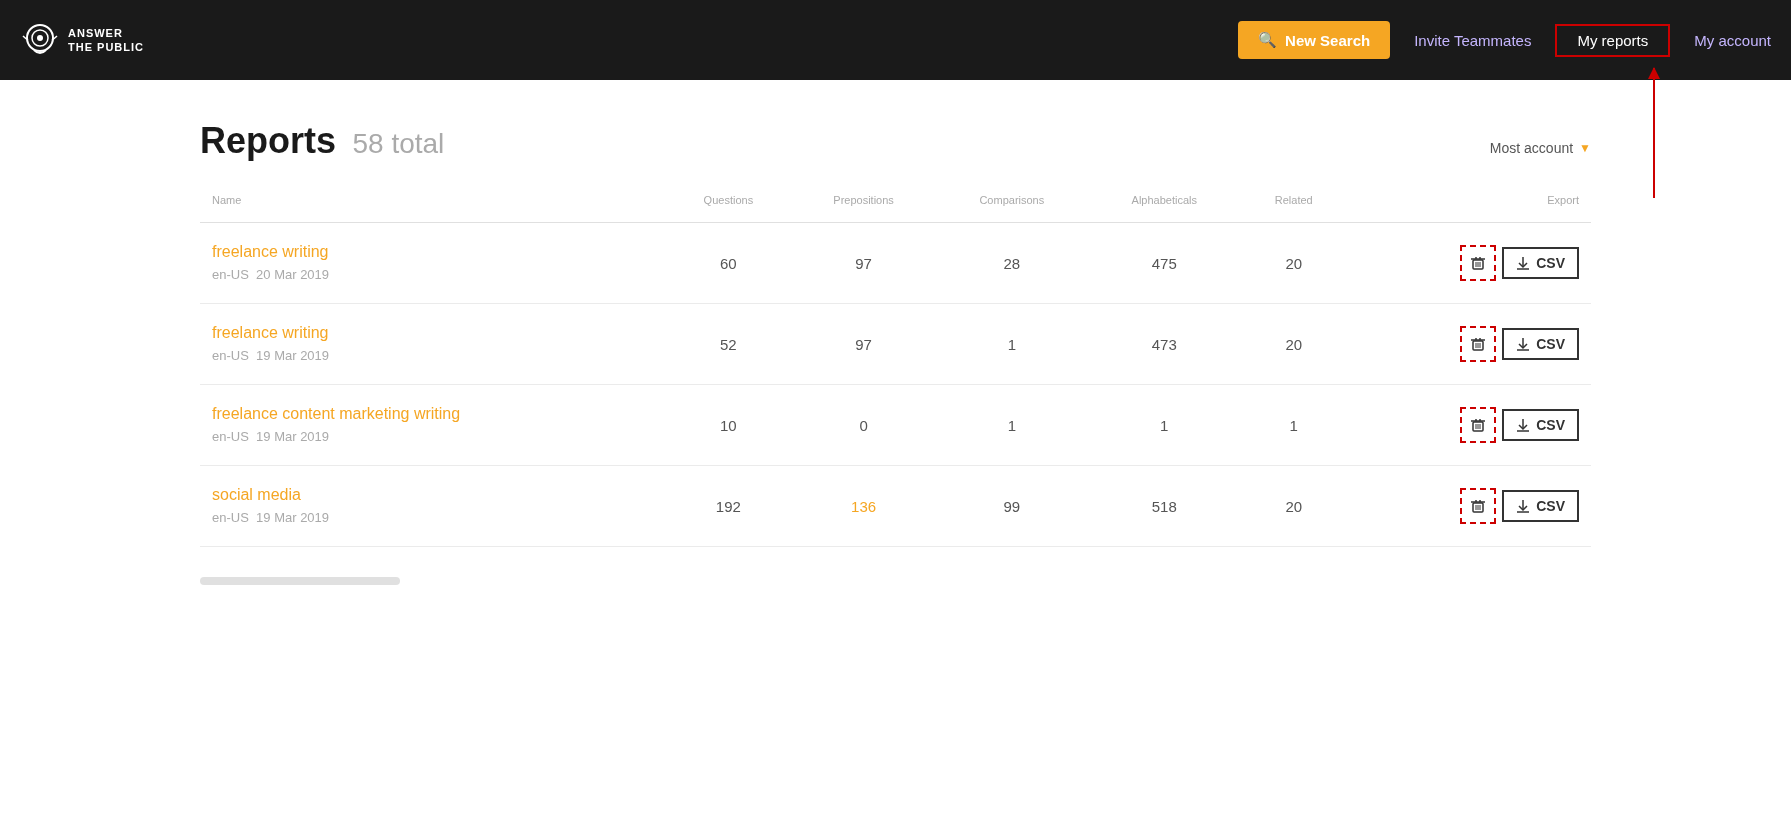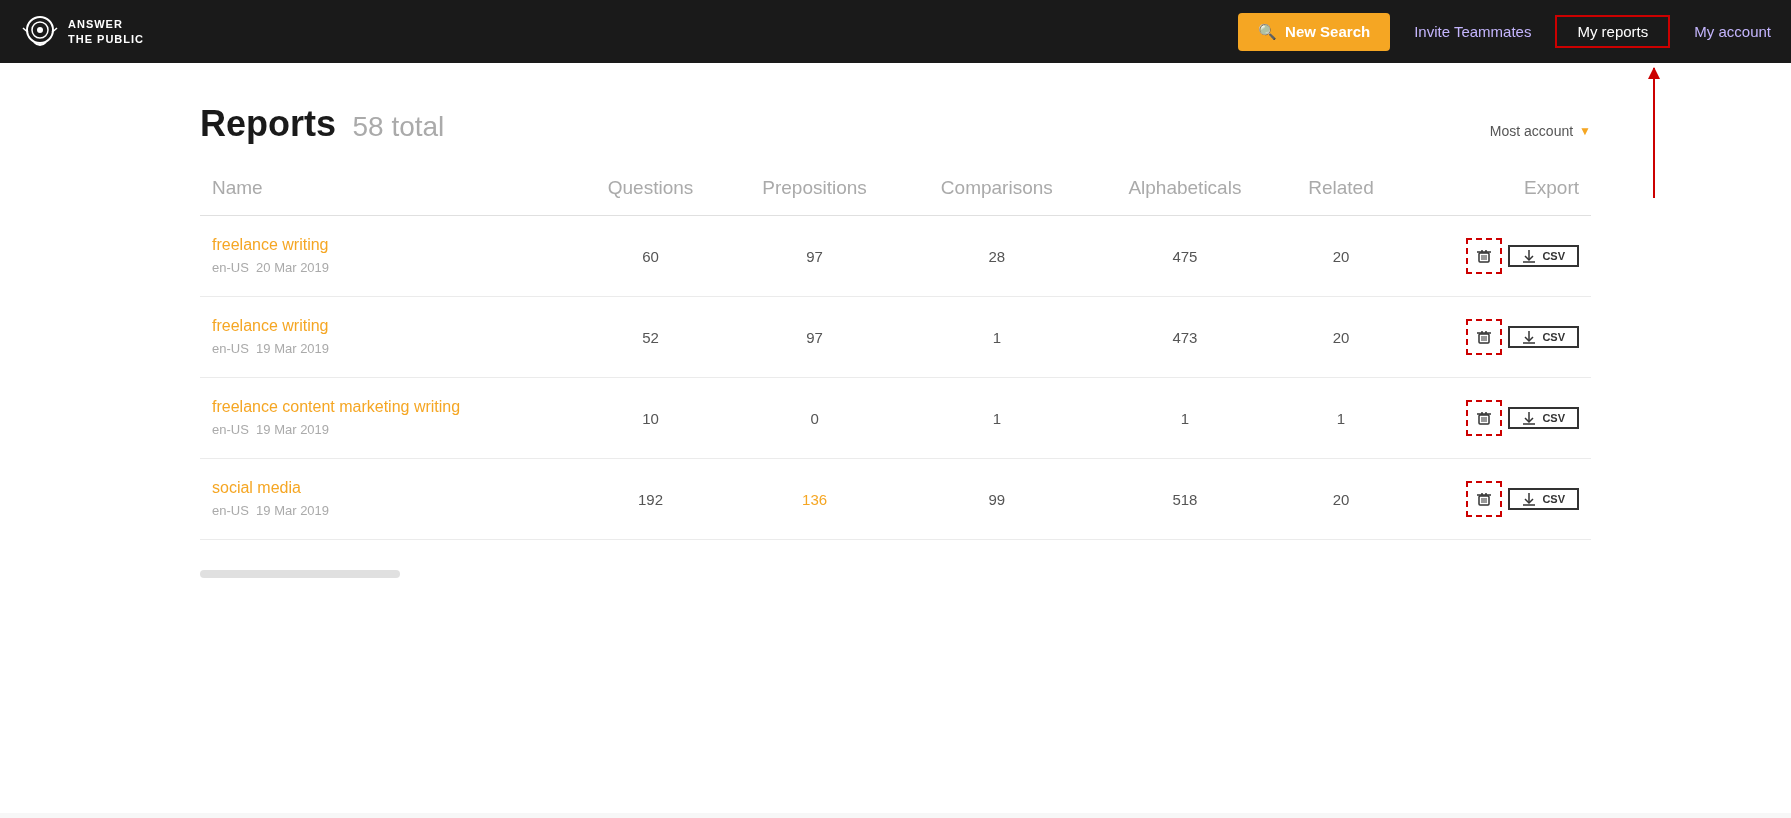--- a/index.html
+++ b/index.html
@@ -1,21 +1,21 @@
 <!DOCTYPE html>
 <html><head>
   <meta charset="utf-8">
   <style>
     * { box-sizing: border-box; margin: 0; padding: 0; }
     body { font-family: -apple-system, BlinkMacSystemFont, 'Segoe UI', Arial, sans-serif; background: #f7f7f7; min-height: 818px; }
 
     
     .header {
       background: #1a1a1a;
-      height: 63px;
+      height: 80px;
       display: flex;
       align-items: center;
       padding: 0 20px;
       position: relative;
     }
     .logo-area {
       display: flex;
       align-items: center;
       gap: 8px;
     }
@@ -112,21 +112,21 @@
       color: #f5a623;
     }
 
     
     .reports-table {
       width: 100%;
       border-collapse: collapse;
     }
     .reports-table thead tr th {
       color: #aaa;
-      font-size: 19px;
+      font-size: 11px;
       font-weight: 400;
       text-align: left;
       padding: 8px 12px 16px 12px;
       border-bottom: 1px solid #e0e0e0;
     }
     .reports-table thead tr th.num-col {
       text-align: center;
     }
     .reports-table thead tr th.export-col {
       text-align: right;
@@ -172,29 +172,29 @@
       border: 2px dashed #cc0000;
       background: white;
       cursor: pointer;
       display: flex;
       align-items: center;
       justify-content: center;
       font-size: 16px;
       color: #333;
     }
     .csv-btn {
-      height: 22px;
+      height: 32px;
       border: 2px solid #333;
       background: white;
       cursor: pointer;
       display: flex;
       align-items: center;
       gap: 6px;
       padding: 0 12px;
-      font-size: 11px;
+      font-size: 14px;
       font-weight: 600;
       color: #333;
     }
     .scrollbar-area {
       height: 8px;
       background: #e0e0e0;
       border-radius: 4px;
       margin-top: 30px;
       width: 200px;
     }

